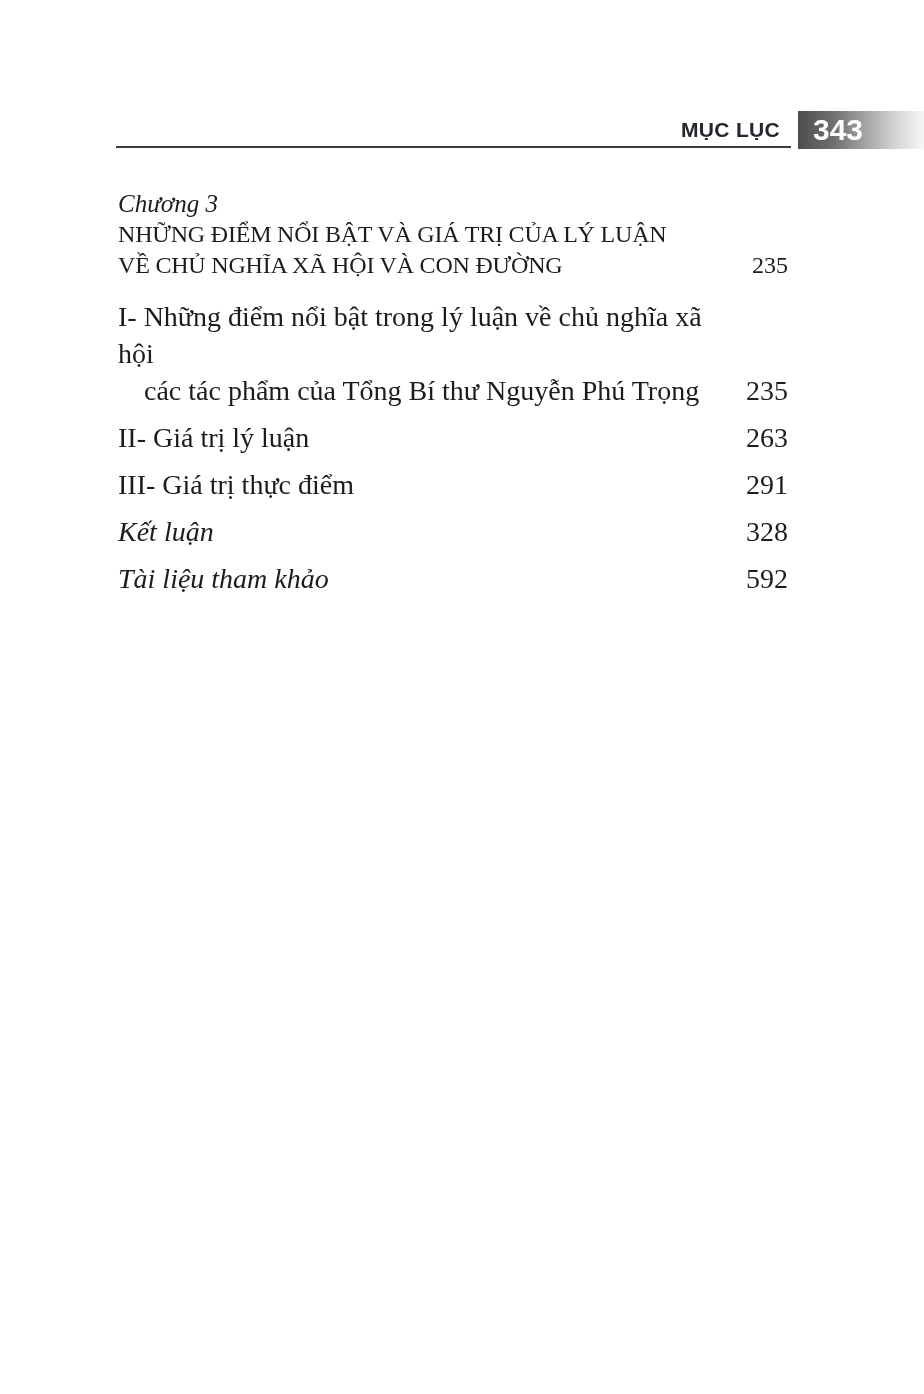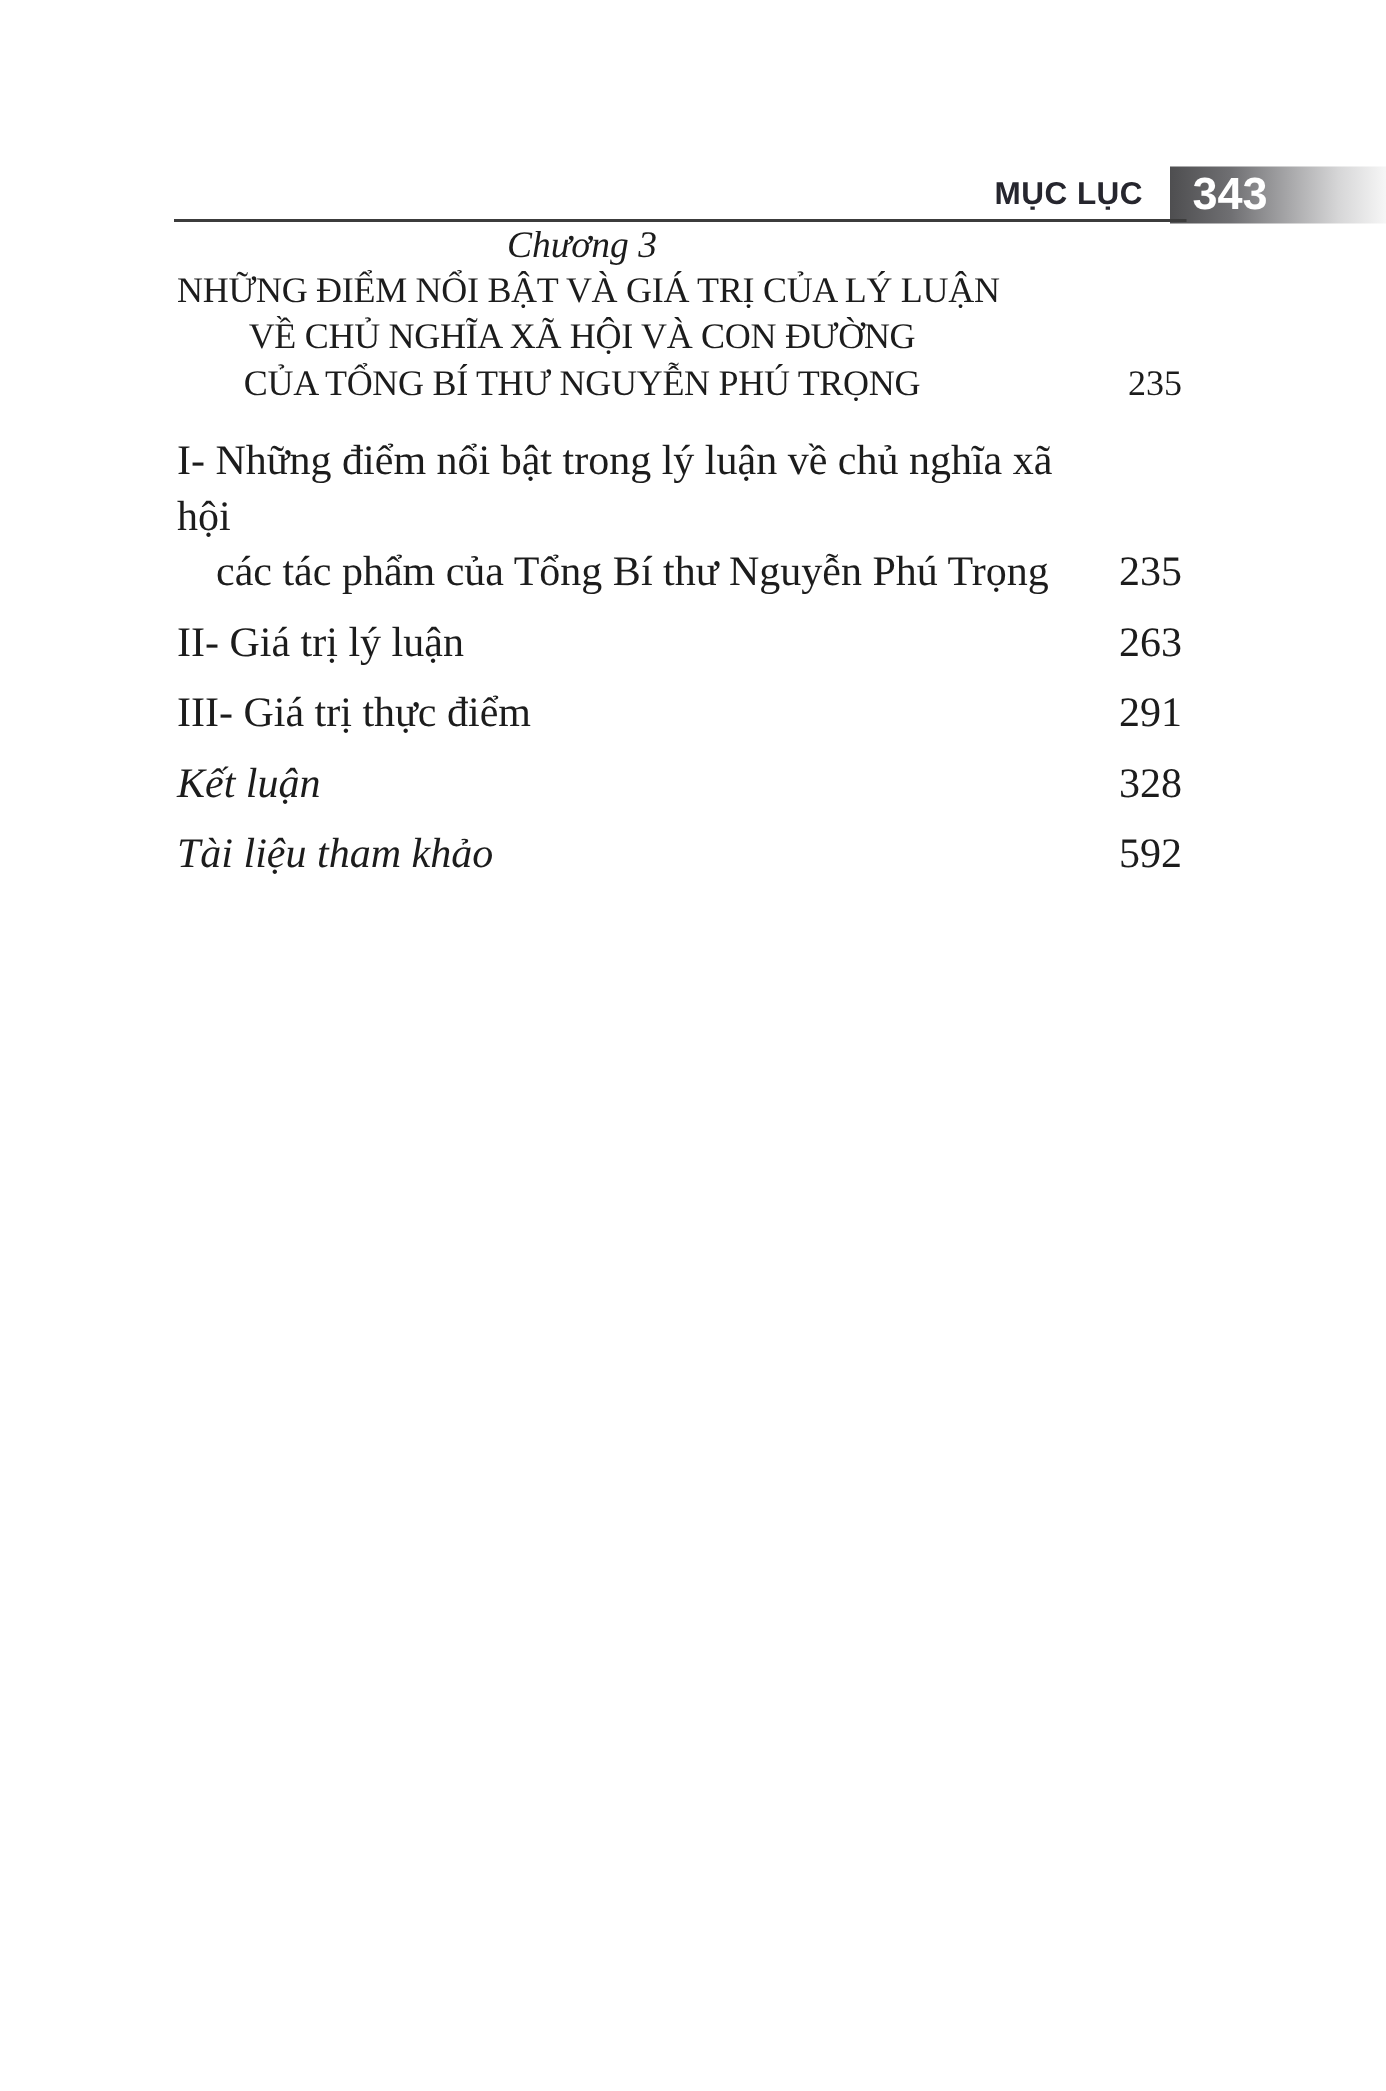--- a/index.html
+++ b/index.html
@@ -32,21 +32,21 @@
     font-family: "Liberation Sans", "DejaVu Sans", sans-serif;
     font-weight: 700;
     font-size: 21px;
     letter-spacing: 0.3px;
     color: #26262e;
     margin-right: 18px;
     line-height: 38px;
   }
 
   .page-badge {
-    width: 144px;
+    width: 126px;
     height: 38px;
     background: linear-gradient(90deg, #4e4e50 0%, #6f6f72 28%, #a7a7a9 55%, #d6d6d7 78%, #f6f6f6 100%);
     display: flex;
     align-items: center;
   }
 
   .badge-num {
     font-family: "Liberation Sans", "DejaVu Sans", sans-serif;
     font-weight: 700;
     font-size: 30px;
@@ -66,22 +66,22 @@
 
   
   .content {
     margin-left: 118px;
     width: 670px;
   }
 
   
   .chapter {
     position: relative;
+    margin-top: 40px;
     padding-right: 130px;  
-    text-align: center;
   }
 
   .kicker {
     font-style: italic;
     font-size: 25px;
     line-height: 31px;
     white-space: nowrap;
   }
 
   .title-line {
@@ -139,21 +139,20 @@
     </div>
     <div class="header-rule"></div>
   </header>
 
   <main class="content">
 
     <section class="chapter">
       <div class="kicker">Chương 3</div>
       <div class="title-line">NHỮNG ĐIỂM NỔI BẬT VÀ GIÁ TRỊ CỦA LÝ LUẬN</div>
       <div class="title-line">VỀ CHỦ NGHĨA XÃ HỘI VÀ CON ĐƯỜNG</div>
-      <div class="title-line">CỦA TỔNG BÍ THƯ NGUYỄN PHÚ TRỌNG</div>
       <div class="chapter-page">235</div>
     </section>
 
     <section class="entries">
 
       <div class="entry">
         <div class="entry-label">
           <span class="line">I- Những điểm nổi bật trong lý luận về chủ nghĩa xã hội</span>
           <span class="line indent">các tác phẩm của Tổng Bí thư Nguyễn Phú Trọng</span>
         </div>

